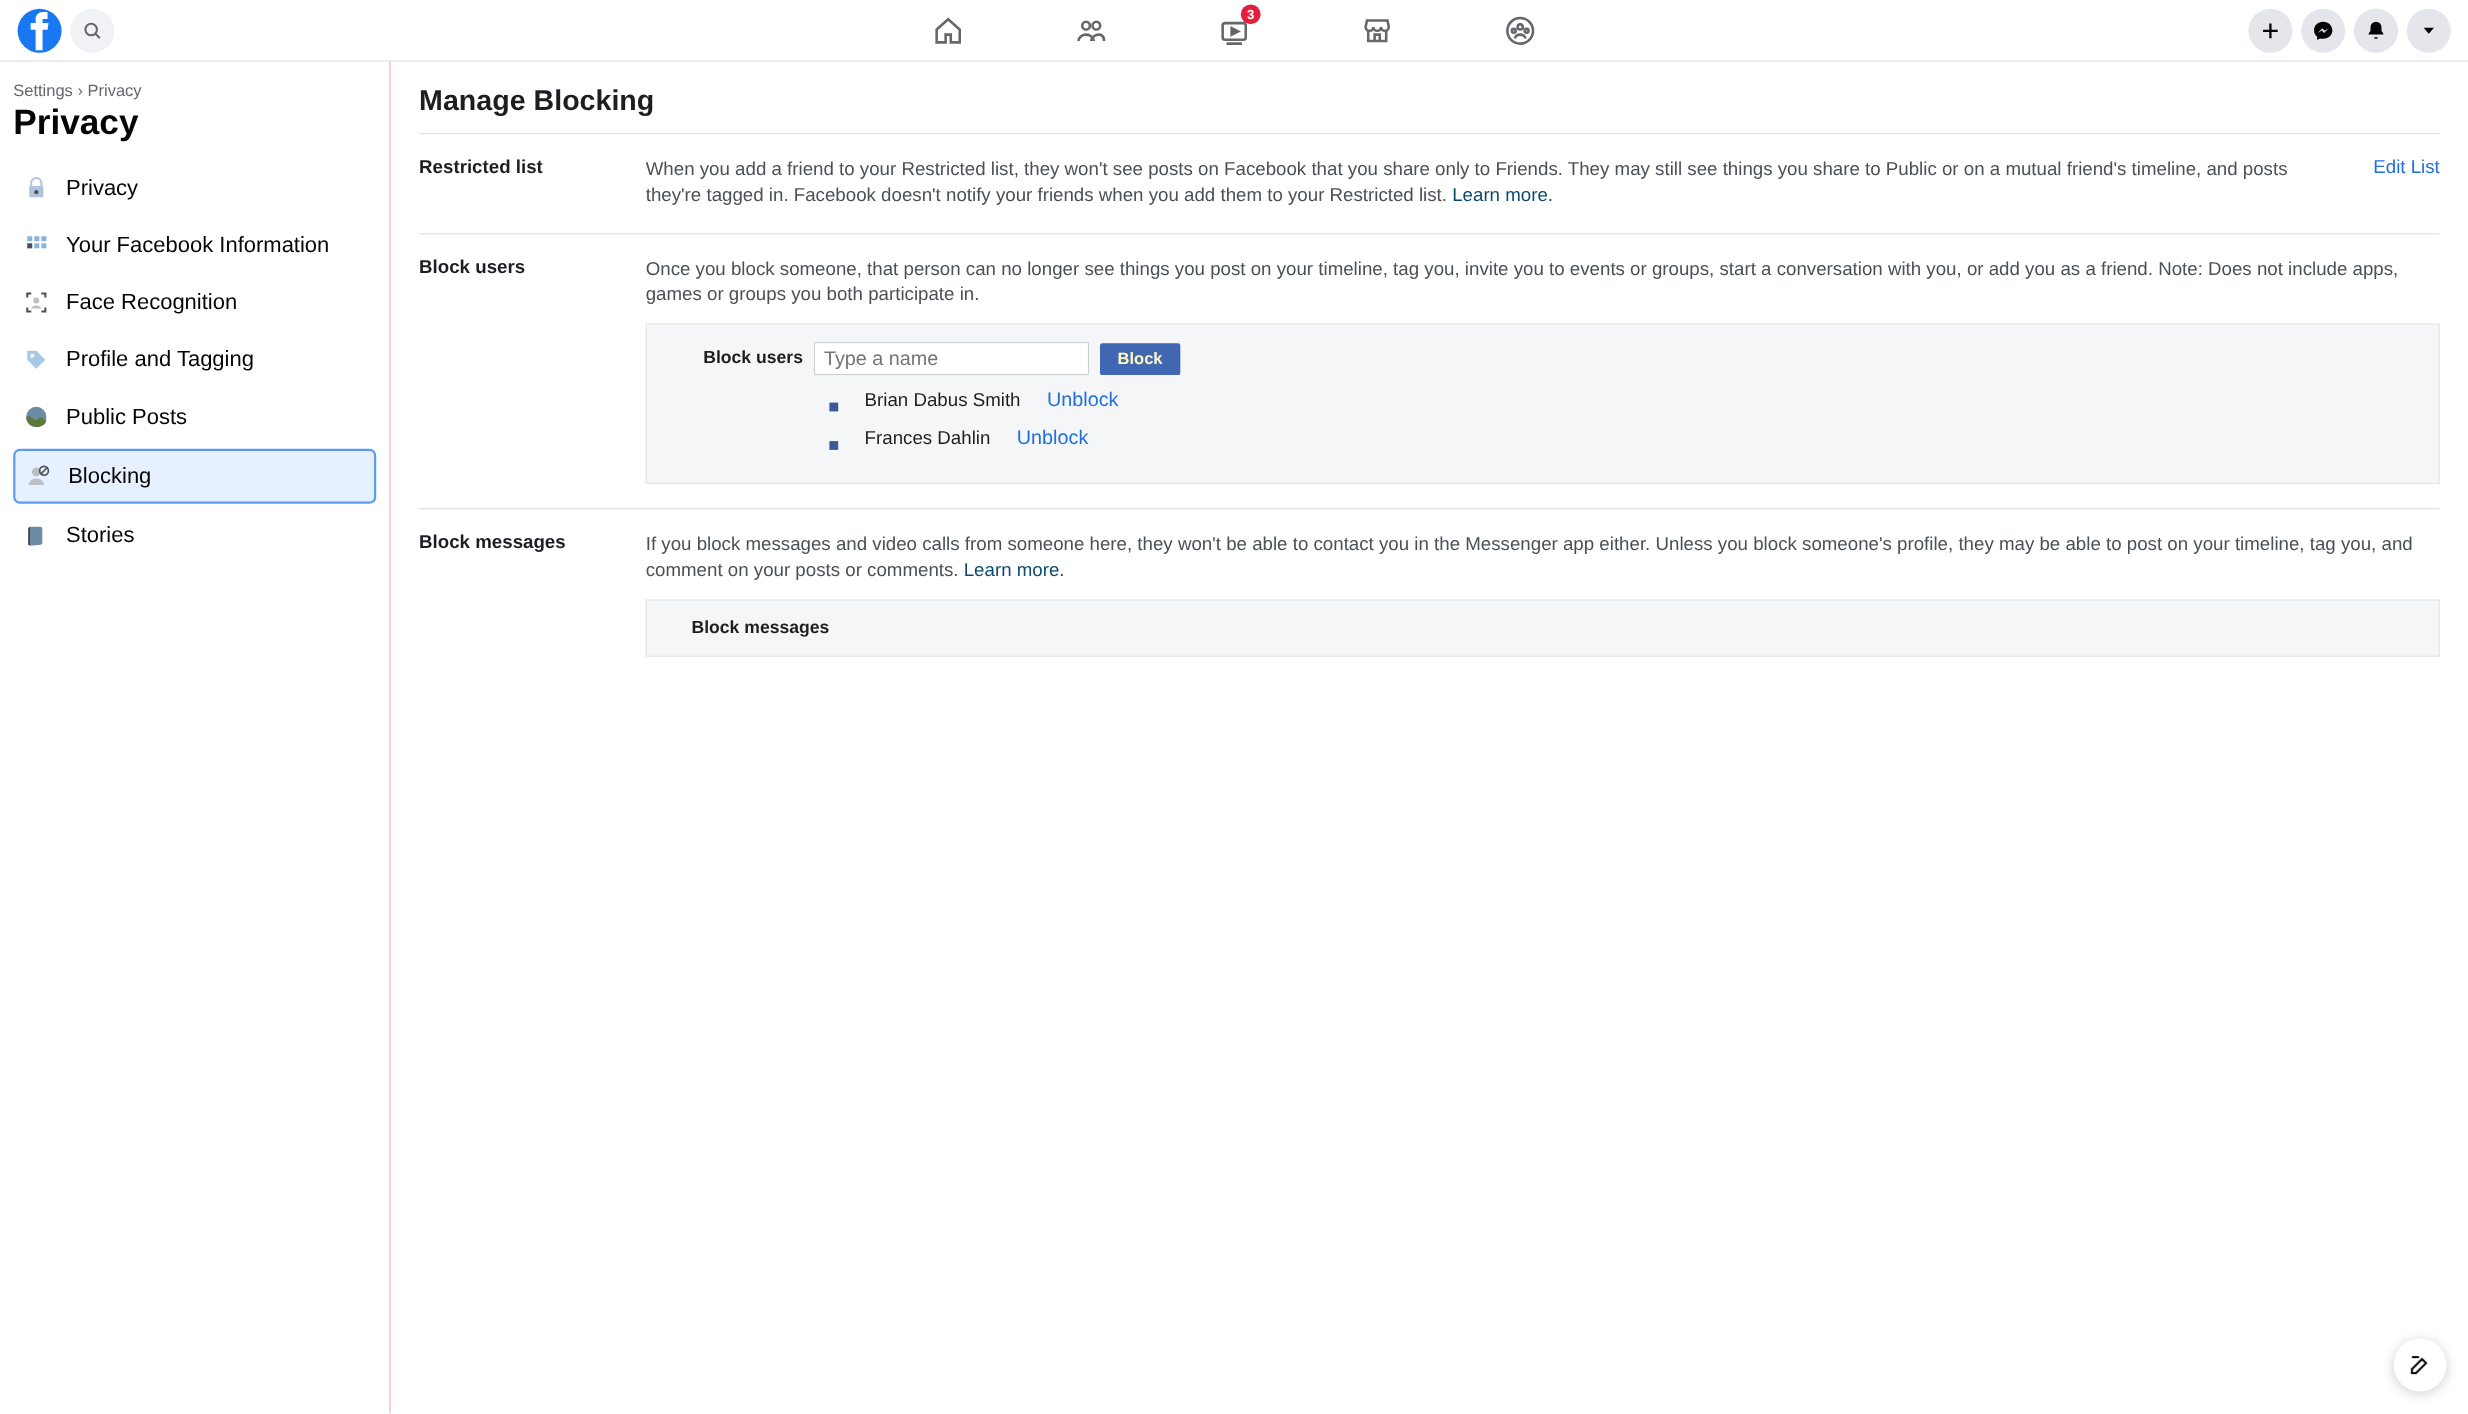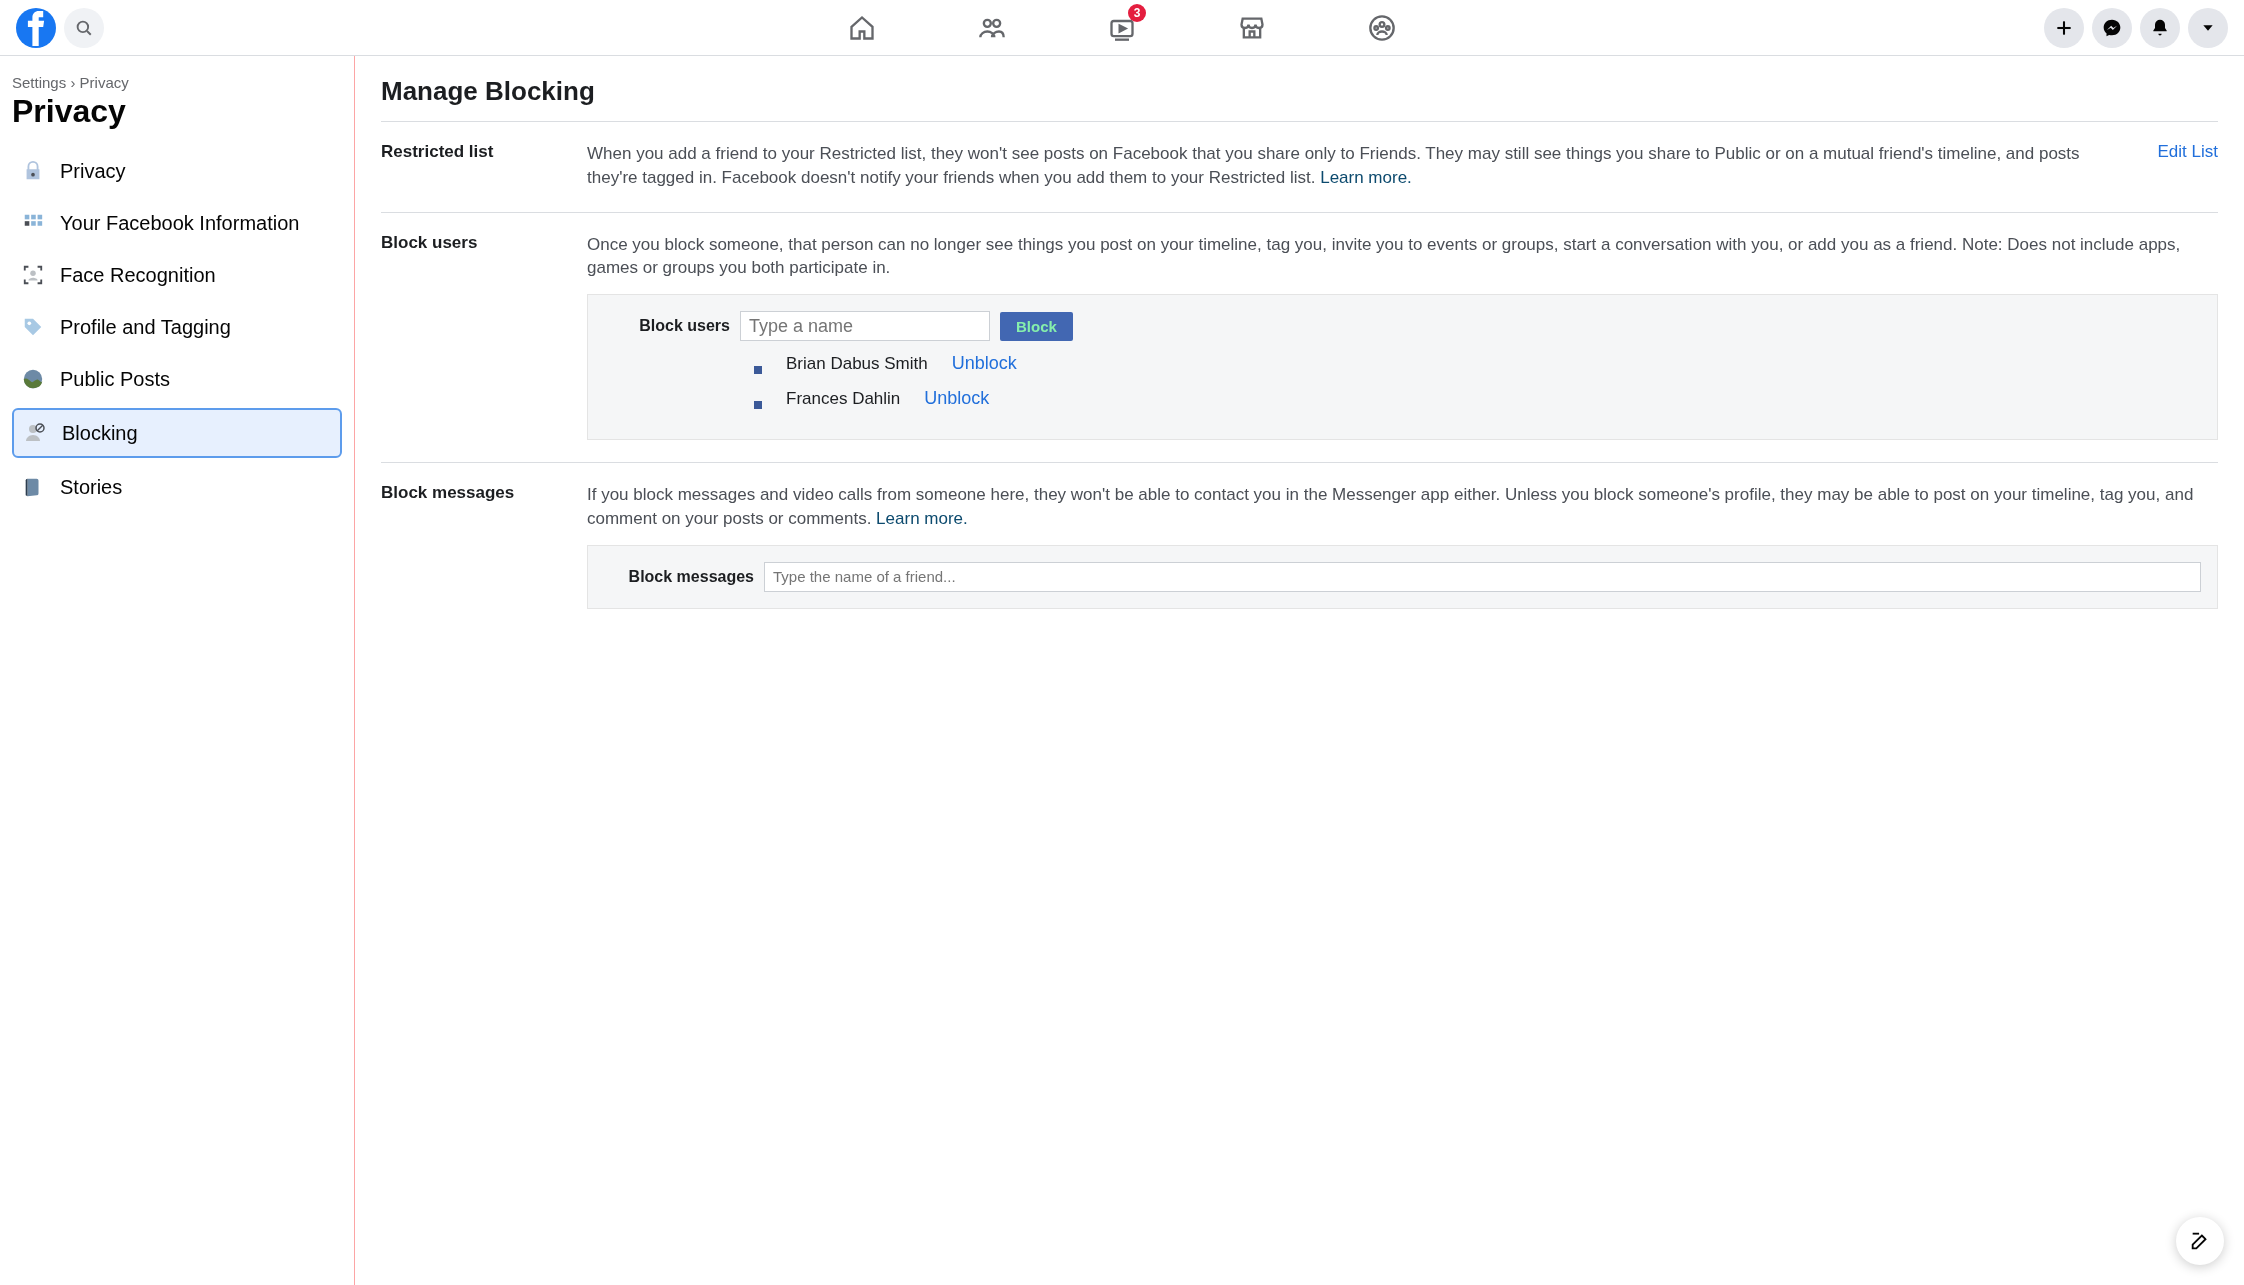--- a/index.html
+++ b/index.html
@@ -191,21 +191,21 @@
 }
 .text-input-wide {
   flex: 1;
   height: 30px;
   border: 1px solid #ccd0d5;
   padding: 4px 8px;
   font-size: 15px;
 }
 .block-btn {
   background: #4267b2;
-  color: #86efac;
+  color: #fef9c3;
   border: none;
   font-weight: 600;
   font-size: 15px;
   padding: 6px 16px;
   border-radius: 2px;
   cursor: pointer;
 }
 .blocked-list {
   margin-left: 150px;
   list-style: none;
@@ -434,21 +434,20 @@
       </div>
     </div>
 
     <div class="section">
       <div class="section-title">Block messages</div>
       <div class="section-body">
         <p><span>If you block messages and video calls from someone here, they won't be able to contact you in the Messenger app either. Unless you block someone's profile, they may be able to post on your timeline, tag you, and comment on your posts or comments. </span><span class="link">Learn more.</span></p>
         <div class="gray-box">
           <div class="form-row" style="margin-bottom:0">
             <div class="label" style="width:150px">Block messages</div>
-            <input class="text-input-wide" type="text" placeholder="Type the name of a friend..." style="">
           </div>
         </div>
       </div>
     </div>
 
   </main>
 </div>
 
 <div class="fab">
   <svg width="22" height="22" viewBox="0 0 24 24" fill="none" stroke="#050505" stroke-width="2">

